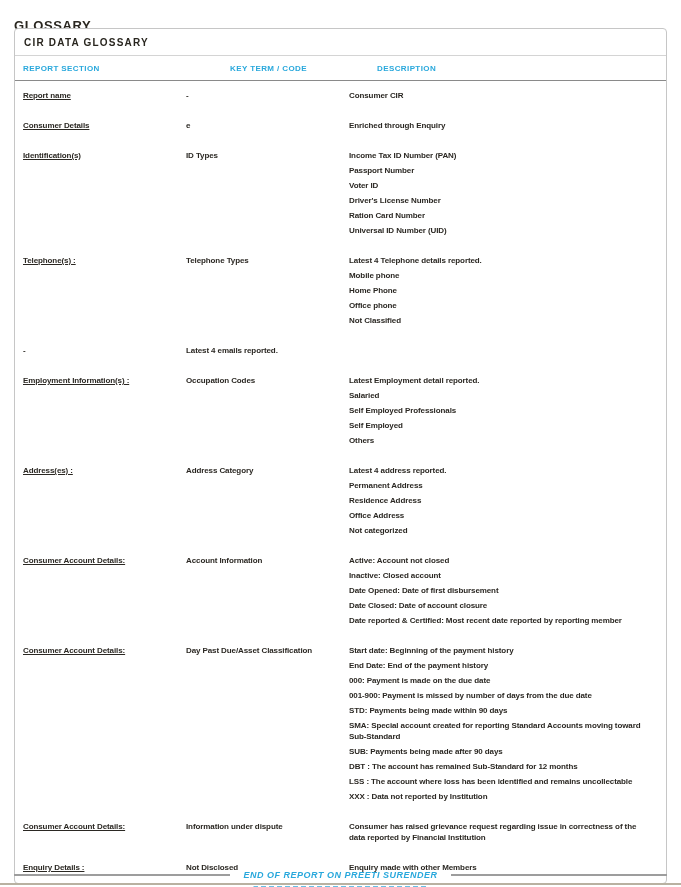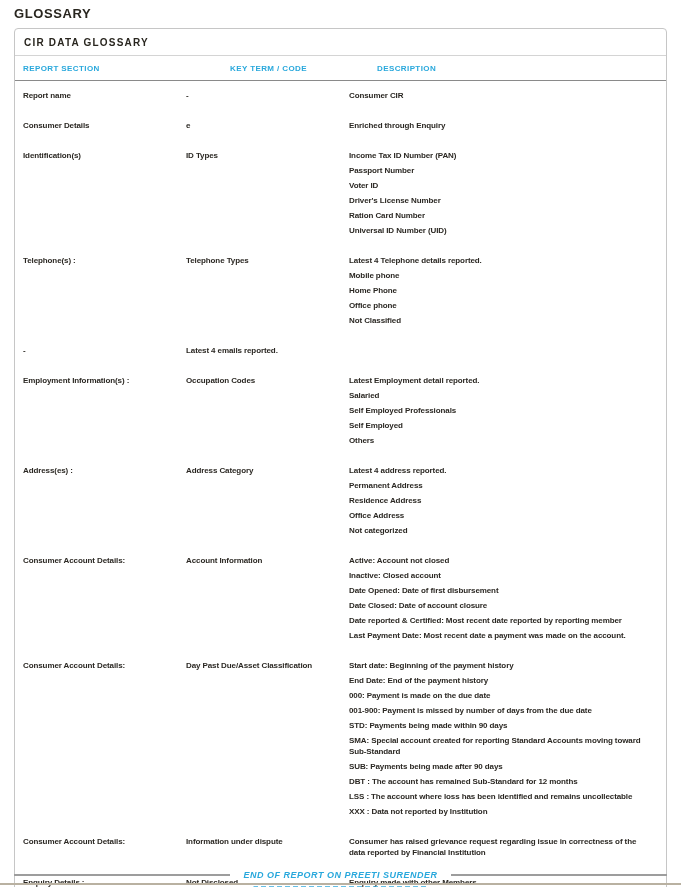--- a/index.html
+++ b/index.html
@@ -5,21 +5,21 @@
   * { margin:0; padding:0; box-sizing:border-box; }
   html,body { width:681px; height:887px; }
   body {
     position:relative;
     background:#ffffff;
     font-family:"Liberation Sans", sans-serif;
     color:#2b2823;
     overflow:hidden;
   }
   .page-title {
-    position:absolute; top:6px; left:14px;
+    position:absolute; top:18px; left:14px;
     font-size:13px; font-weight:bold; letter-spacing:.6px;
     color:#29261f;
   }
   .glossary-box {
     position:absolute; top:28px; left:14px; width:653px;
     border:1px solid #c6c6c6; border-radius:4px;
     background:#ffffff;
   }
   .box-header {
     padding:8px 9px 7px 9px;
@@ -33,21 +33,21 @@
   }
   .col-header-row .hc {
     font-size:8px; font-weight:bold; letter-spacing:.4px;
     color:#29a8dc;
   }
   .hc.c1 { width:191px; }
   .hc.c2 { width:163px;padding-left:16px; }
   .hc.c3 { flex:1; }
   .g-row { display:flex; padding:9px 0 4px 8px; }
   .g-row .cell { font-size:8px; font-weight:bold; letter-spacing:-.1px; line-height:11px; }
-  .cell.c1 { width:163px; padding-right:6px; }
+  .cell.c1 { width:163px; padding-right:6px;text-decoration:underline; }
   .cell.c2 { width:163px; padding-right:6px; }
   .cell.c3 { flex:1; padding-right:12px; }
   .desc-item { margin-bottom:4px; line-height:11px; }
   .desc-item:last-child { margin-bottom:6px; }
   .footer-row {
     position:absolute; top:870px; left:14px; right:14px;
     display:flex; align-items:center; gap:14px;
   }
   .footer-line { flex:1; height:2px; background:#9d9d9d; }
   .footer-text {
@@ -144,21 +144,20 @@
       </div>
       <div class="g-row">
         <div class="cell c1">Consumer Account Details:</div>
         <div class="cell c2">Account Information</div>
         <div class="cell c3">
           <div class="desc-item">Active: Account not closed</div>
           <div class="desc-item">Inactive: Closed account</div>
           <div class="desc-item">Date Opened: Date of first disbursement</div>
           <div class="desc-item">Date Closed: Date of account closure</div>
           <div class="desc-item">Date reported &amp; Certified: Most recent date reported by reporting member</div>
-          <div class="desc-item">Last Payment Date: Most recent date a payment was made on the account.</div>
         </div>
       </div>
       <div class="g-row">
         <div class="cell c1">Consumer Account Details:</div>
         <div class="cell c2">Day Past Due/Asset Classification</div>
         <div class="cell c3">
           <div class="desc-item">Start date: Beginning of the payment history</div>
           <div class="desc-item">End Date: End of the payment history</div>
           <div class="desc-item">000: Payment is made on the due date</div>
           <div class="desc-item">001-900: Payment is missed by number of days from the due date</div>

